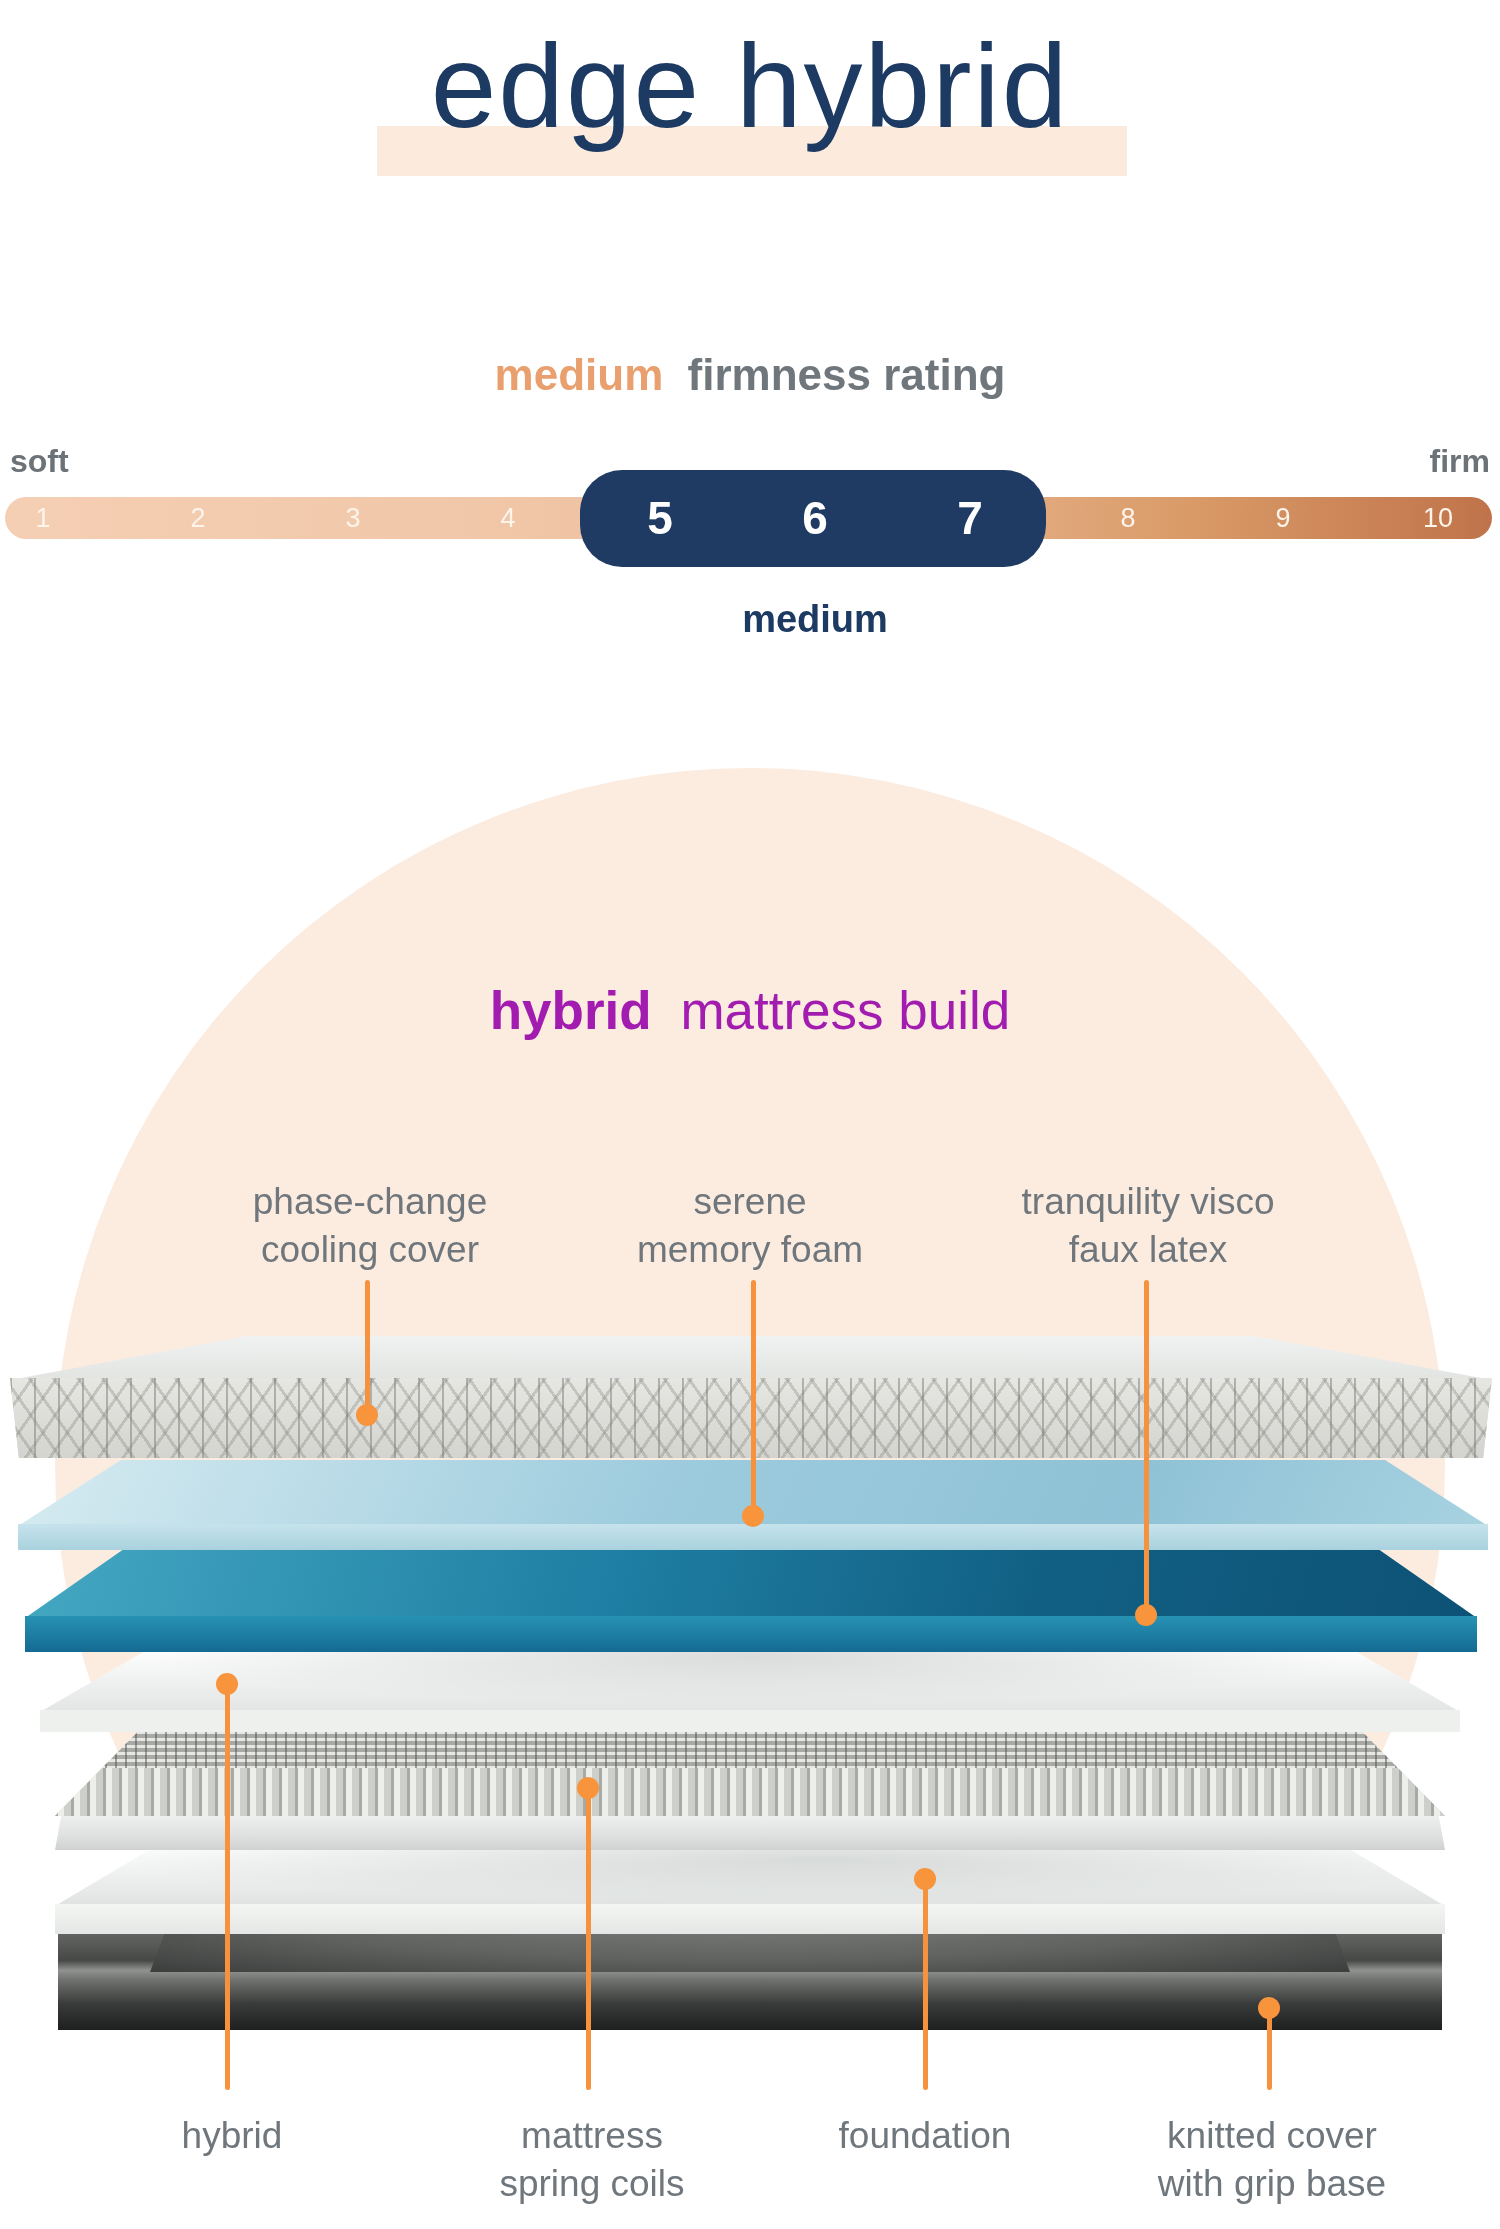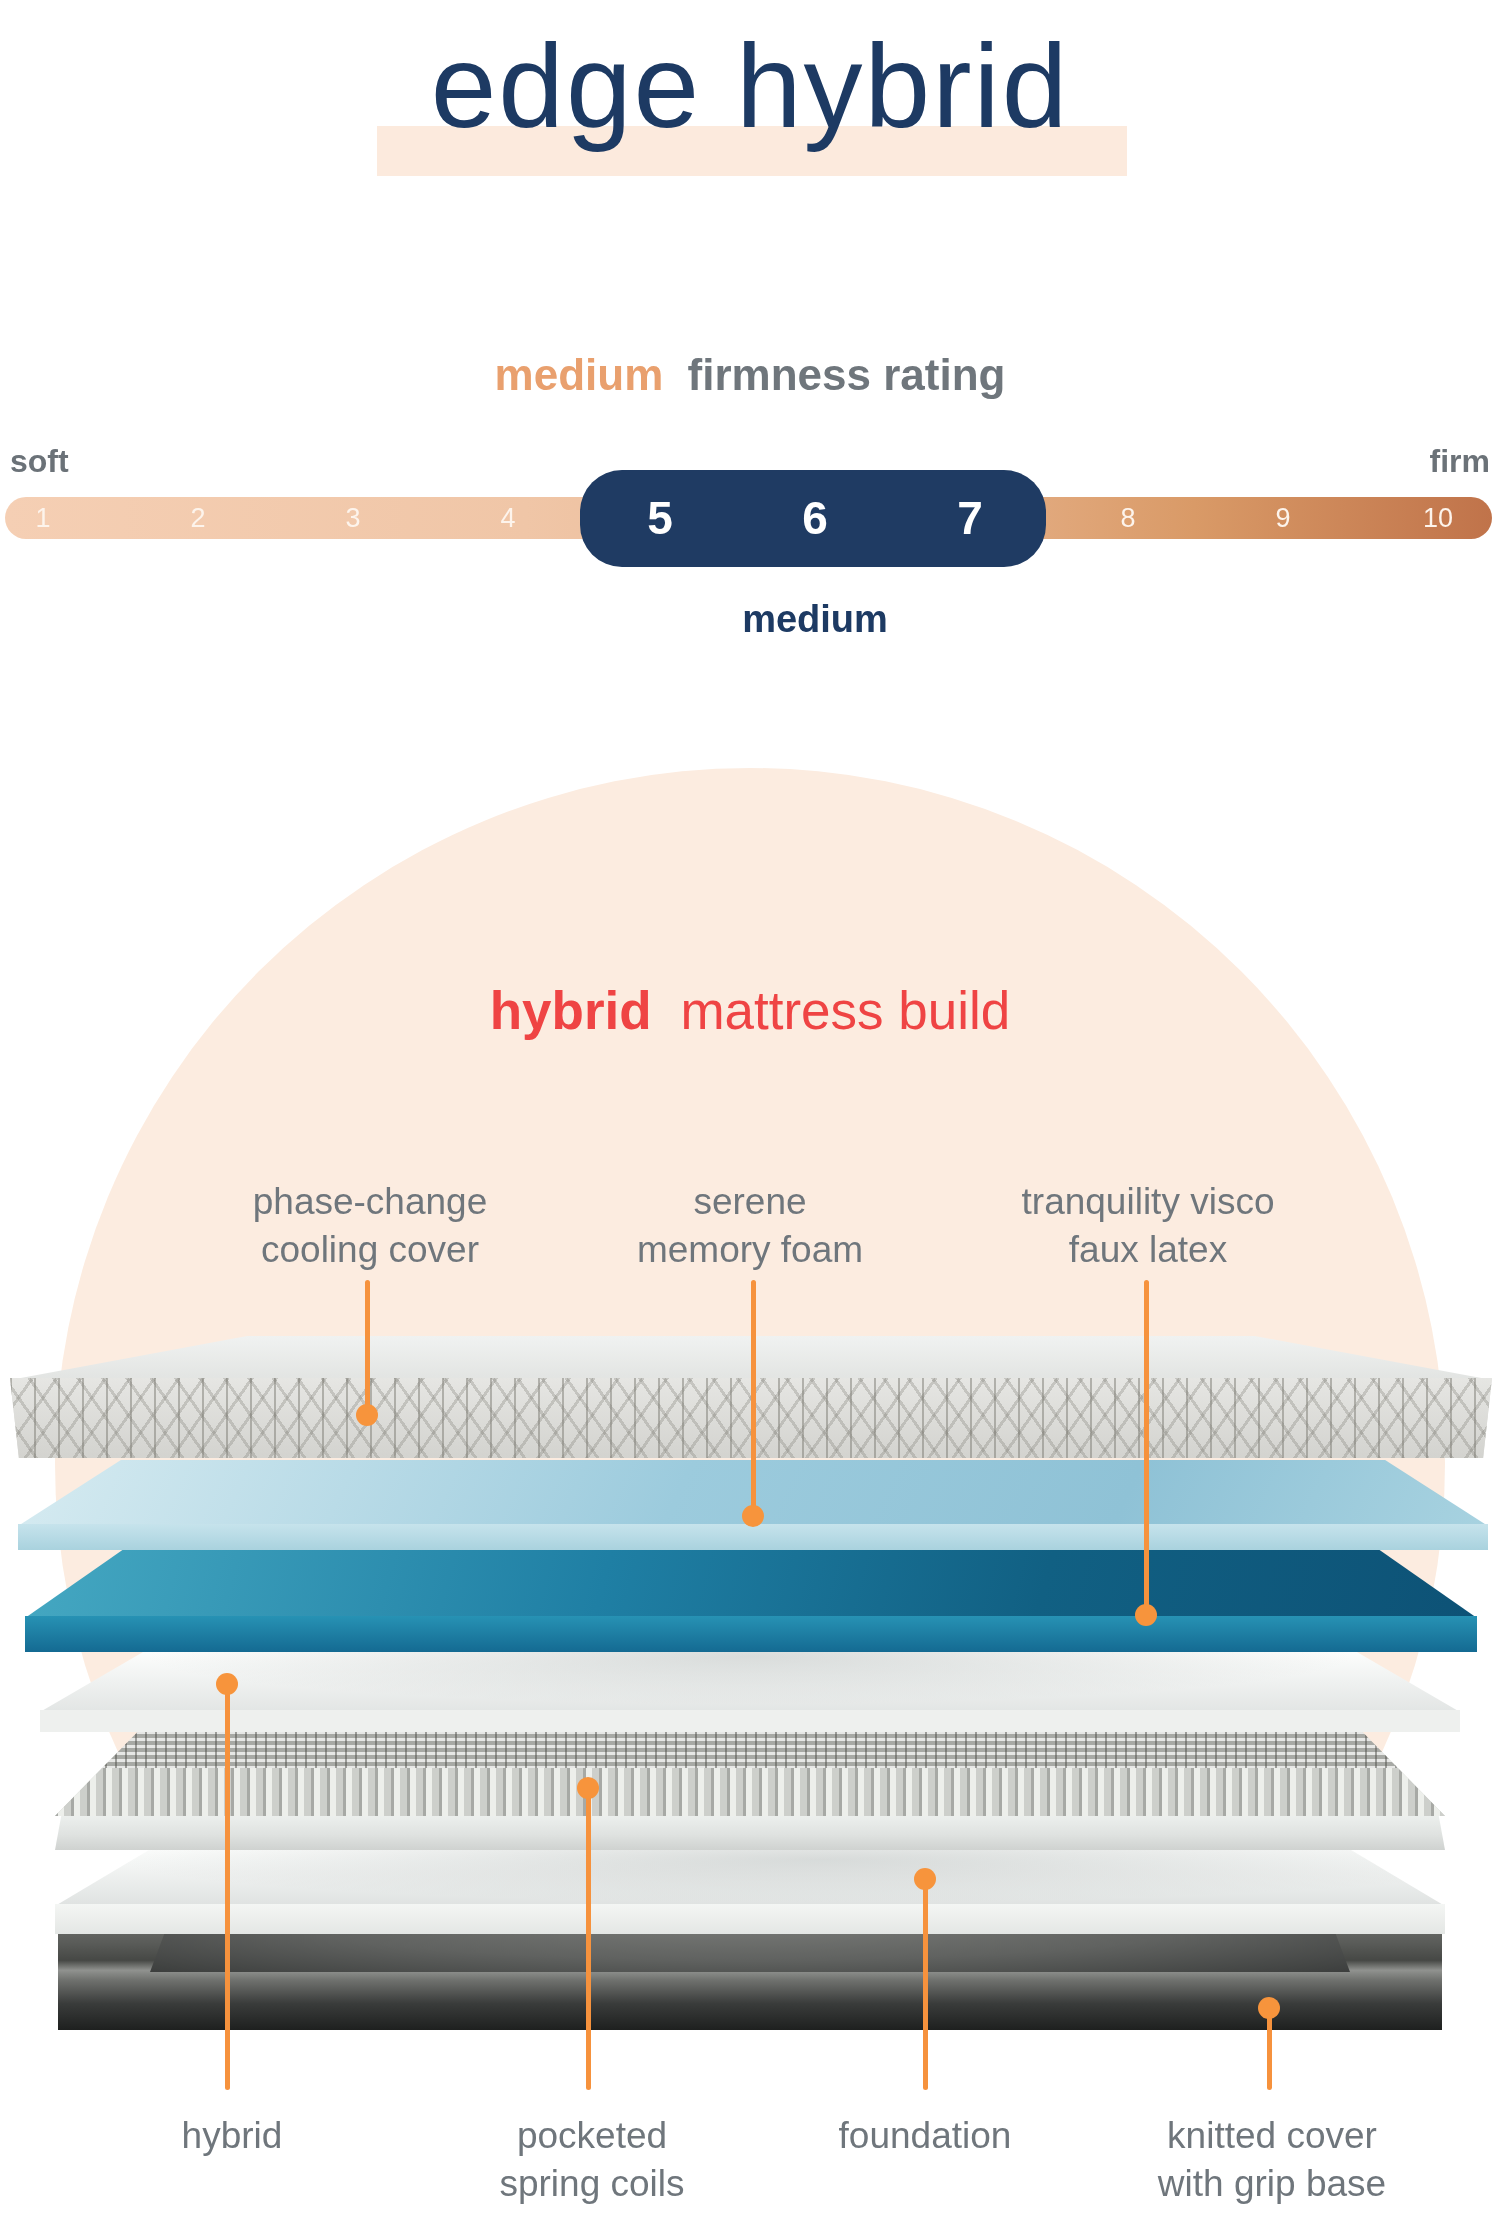--- a/index.html
+++ b/index.html
@@ -25,21 +25,21 @@
   .scale-pill{position:absolute;left:580px;top:470px;width:466px;height:97px;border-radius:42px;
               background:#1f3b63;z-index:3;}
   .pill-num{position:absolute;top:0;height:97px;line-height:97px;width:80px;margin-left:-40px;
             text-align:center;font-size:46px;font-weight:700;color:#ffffff;}
   .medium-label{position:absolute;left:565px;top:598px;width:500px;text-align:center;
                 font-size:38px;font-weight:700;color:#1d3a63;z-index:2;}
 
   
   .circle-clip{position:absolute;left:0;top:768px;width:1500px;height:1262px;overflow:hidden;z-index:0;}
   .circle{position:absolute;left:55px;top:0;width:1390px;height:1390px;border-radius:50%;background:#fcece0;}
-  .build-heading{position:absolute;left:0;top:980px;width:1500px;text-align:center;font-size:53px;color:#ef4444;z-index:2;}
+  .build-heading{position:absolute;left:0;top:980px;width:1500px;text-align:center;font-size:53px;color:#a21caf;z-index:2;}
   .build-heading .b{font-weight:700;}
   .build-heading .r{margin-left:14px;}
 
   .layer-label{position:absolute;width:420px;text-align:center;font-size:37px;line-height:48px;color:#6f767c;z-index:5;}
 
   
   .slab{position:absolute;}
   
   .cover-top{left:10px;top:1336px;width:1482px;height:44px;z-index:18;
     clip-path:polygon(16% 0,84% 0,100% 100%,0 100%);
@@ -189,21 +189,21 @@
   <div class="dot" style="left:1146px;top:1615px"></div>
   <div class="dot" style="left:227px;top:1684px"></div>
   <div class="dot" style="left:588px;top:1788px"></div>
   <div class="dot" style="left:925px;top:1879px"></div>
   <div class="dot" style="left:1269px;top:2008px"></div>
 
   <div class="layer-label" style="left:22px;top:2112px">
     <div>hybrid</div>
   </div>
   <div class="layer-label" style="left:382px;top:2112px">
-    <div>pocketed</div>
+    <div>mattress</div>
     <div>spring coils</div>
   </div>
   <div class="layer-label" style="left:715px;top:2112px">
     <div>foundation</div>
   </div>
   <div class="layer-label" style="left:1062px;top:2112px">
     <div>knitted cover</div>
     <div>with grip base</div>
   </div>
 

